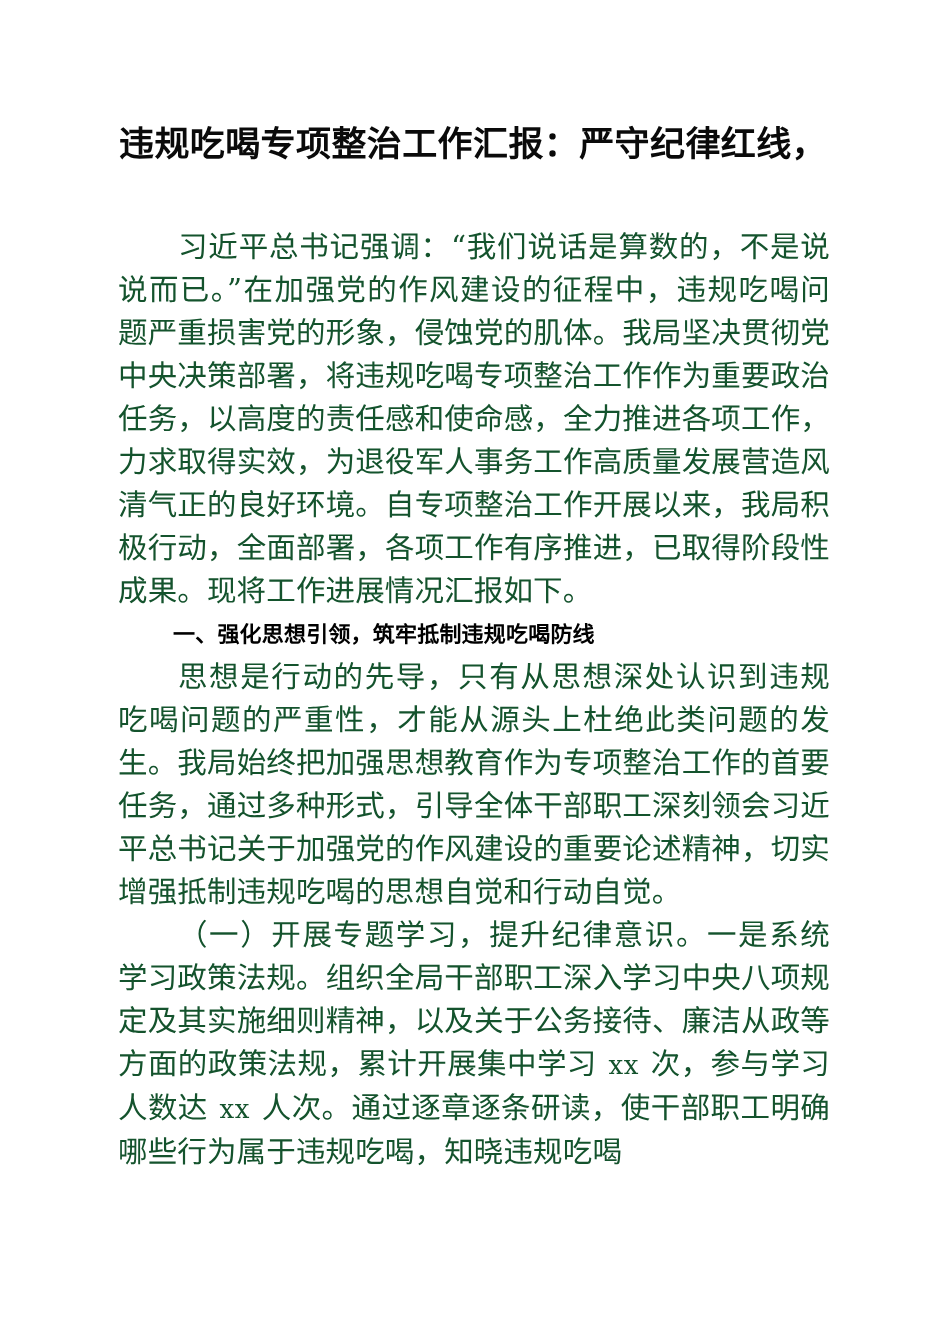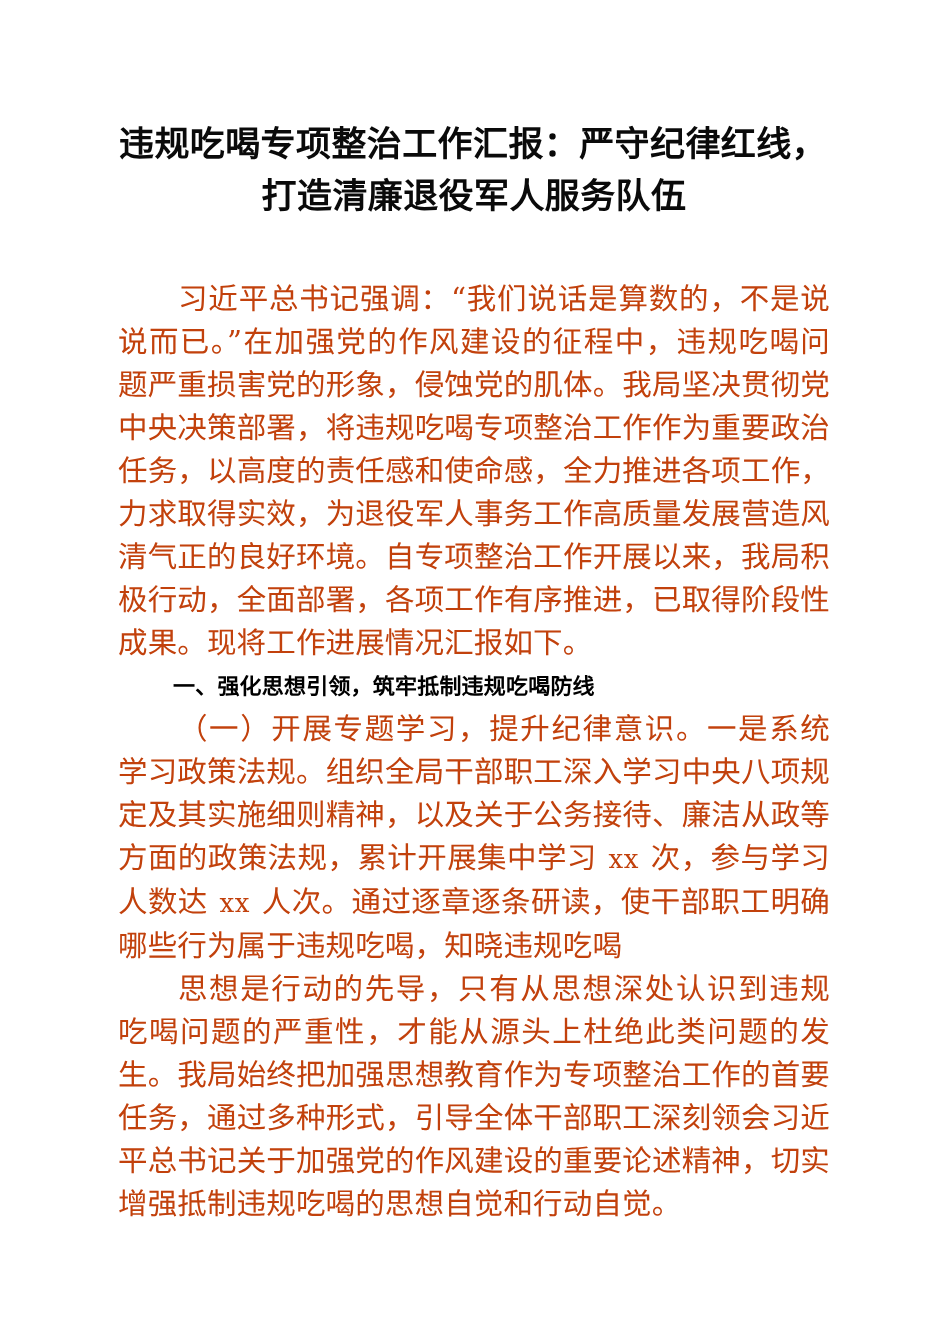--- a/index.html
+++ b/index.html
@@ -63,21 +63,21 @@
 
   
   .para {
     font-family: "DejaVu Serif", "Liberation Serif", serif;
     font-size: 29.5px;
     line-height: 43px;
     text-align: justify;
     text-justify: inter-ideograph;
     text-indent: 60px;
     margin: 0;
-    color: #c2410c;
+    color: #14532d;
     letter-spacing: 0.15px;
   }
   .para + .para { margin-top: 0; }
 
   
   .latin {
     font-family: "DejaVu Serif", "Liberation Serif", serif;
     font-size: 26px;
     letter-spacing: 0.5px;
     padding: 0 2px;
@@ -97,28 +97,27 @@
 </style>
 </head>
 <body>
 
 <div class="page">
 
   <div class="content">
 
     <h1 class="doc-title">
       <span class="tline tline-1">违规吃喝专项整治工作汇报：严守纪律红线，</span>
-      <span class="tline tline-2">打造清廉退役军人服务队伍</span>
     </h1>
 
     <div class="title-gap"></div>
 
     <p class="para">习近平总书记强调：“我们说话是算数的，不是说说而已。”在加强党的作风建设的征程中，违规吃喝问题严重损害党的形象，侵蚀党的肌体。我局坚决贯彻党中央决策部署，将违规吃喝专项整治工作作为重要政治任务，以高度的责任感和使命感，全力推进各项工作，力求取得实效，为退役军人事务工作高质量发展营造风清气正的良好环境。自专项整治工作开展以来，我局积极行动，全面部署，各项工作有序推进，已取得阶段性成果。现将工作进展情况汇报如下。</p>
 
     <p class="section-heading">一、强化思想引领，筑牢抵制违规吃喝防线</p>
 
+    <p class="para">思想是行动的先导，只有从思想深处认识到违规吃喝问题的严重性，才能从源头上杜绝此类问题的发生。我局始终把加强思想教育作为专项整治工作的首要任务，通过多种形式，引导全体干部职工深刻领会习近平总书记关于加强党的作风建设的重要论述精神，切实增强抵制违规吃喝的思想自觉和行动自觉。</p>
+
     <p class="para"><span>（一）开展专题学习，提升纪律意识。一是系统学习政策法规。组织全局干部职工深入学习中央八项规定及其实施细则精神，以及关于公务接待、廉洁从政等方面的政策法规，累计开展集中学习 </span><span class="latin">xx</span><span> 次，参与学习人数达 </span><span class="latin">xx</span><span> 人次。通过逐章逐条研读，使干部职工明确哪些行为属于违规吃喝，知晓违规吃喝</span></p>
-
-    <p class="para">思想是行动的先导，只有从思想深处认识到违规吃喝问题的严重性，才能从源头上杜绝此类问题的发生。我局始终把加强思想教育作为专项整治工作的首要任务，通过多种形式，引导全体干部职工深刻领会习近平总书记关于加强党的作风建设的重要论述精神，切实增强抵制违规吃喝的思想自觉和行动自觉。</p>
 
   </div>
 
 </div>
 
 </body></html>

